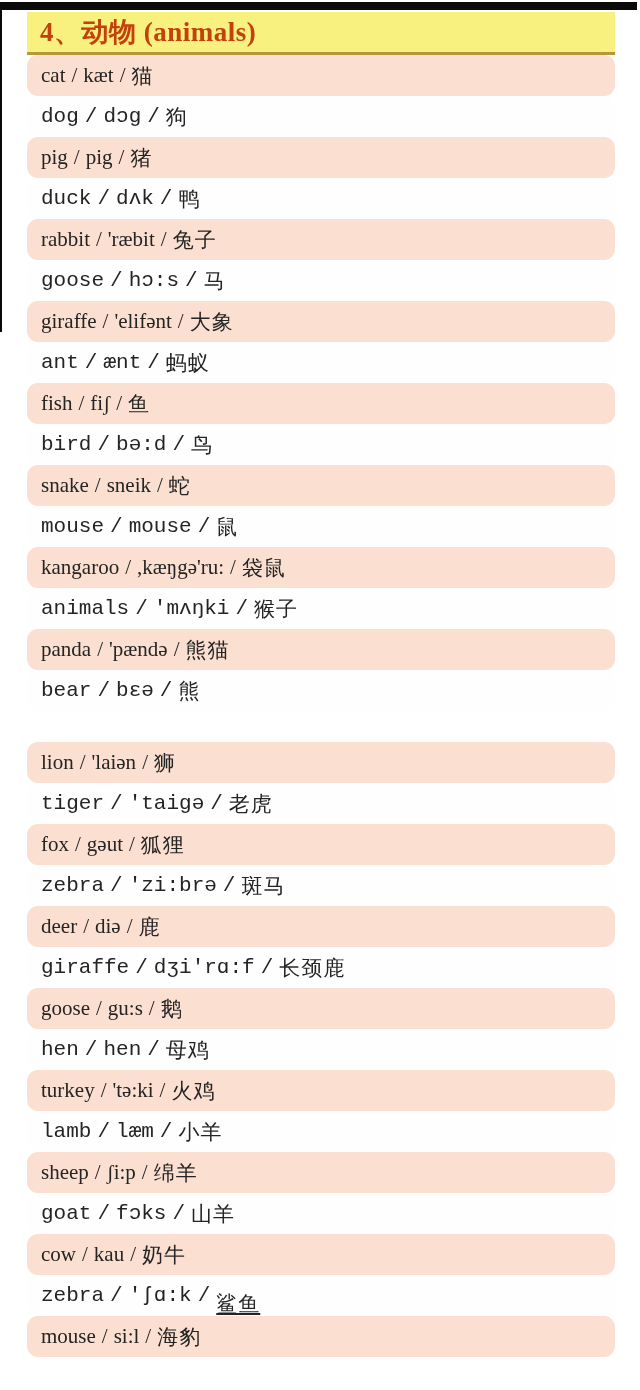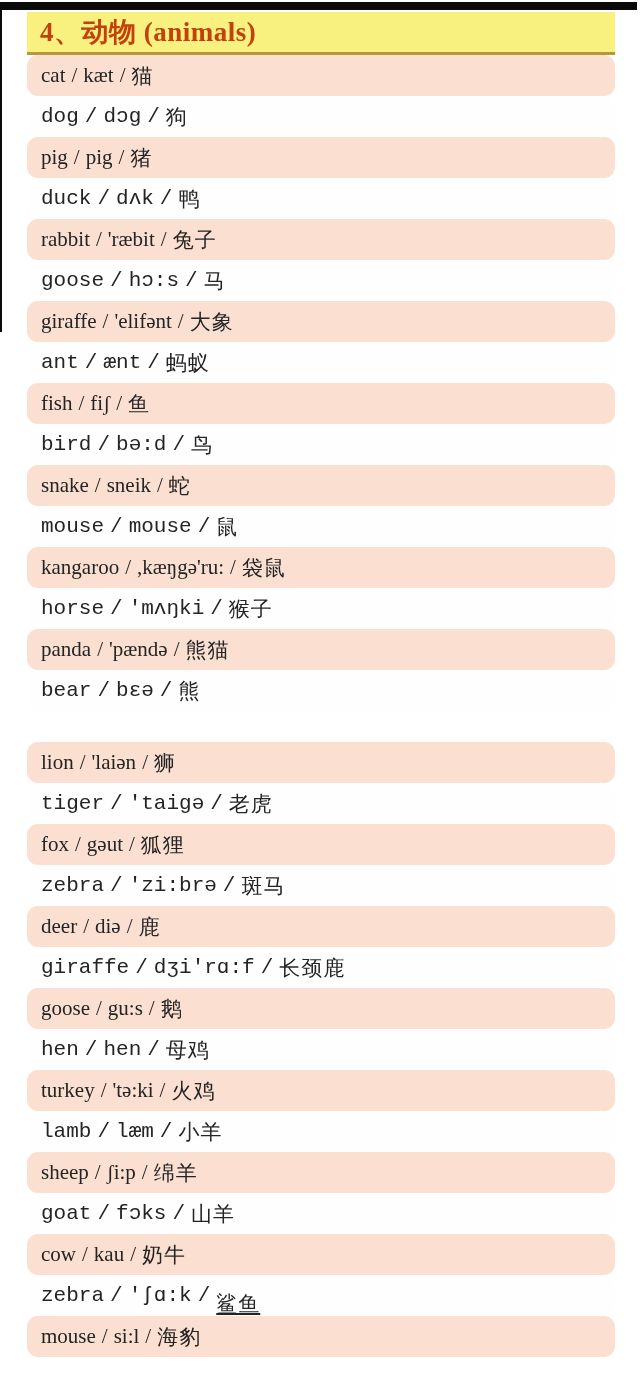--- a/index.html
+++ b/index.html
@@ -182,21 +182,21 @@
 
         <div class="row peach">
           <span class="en">kangaroo</span>
           <span class="sep">/</span>
           <span class="ipa">,kæŋgə'ru:</span>
           <span class="sep">/</span>
           <span class="zh">袋鼠</span>
         </div>
 
         <div class="row plain">
-          <span class="en">horse</span>
+          <span class="en">animals</span>
           <span class="sep">/</span>
           <span class="ipa">'mʌŋki</span>
           <span class="sep">/</span>
           <span class="zh">猴子</span>
         </div>
 
         <div class="row peach">
           <span class="en">panda</span>
           <span class="sep">/</span>
           <span class="ipa">'pændə</span>

